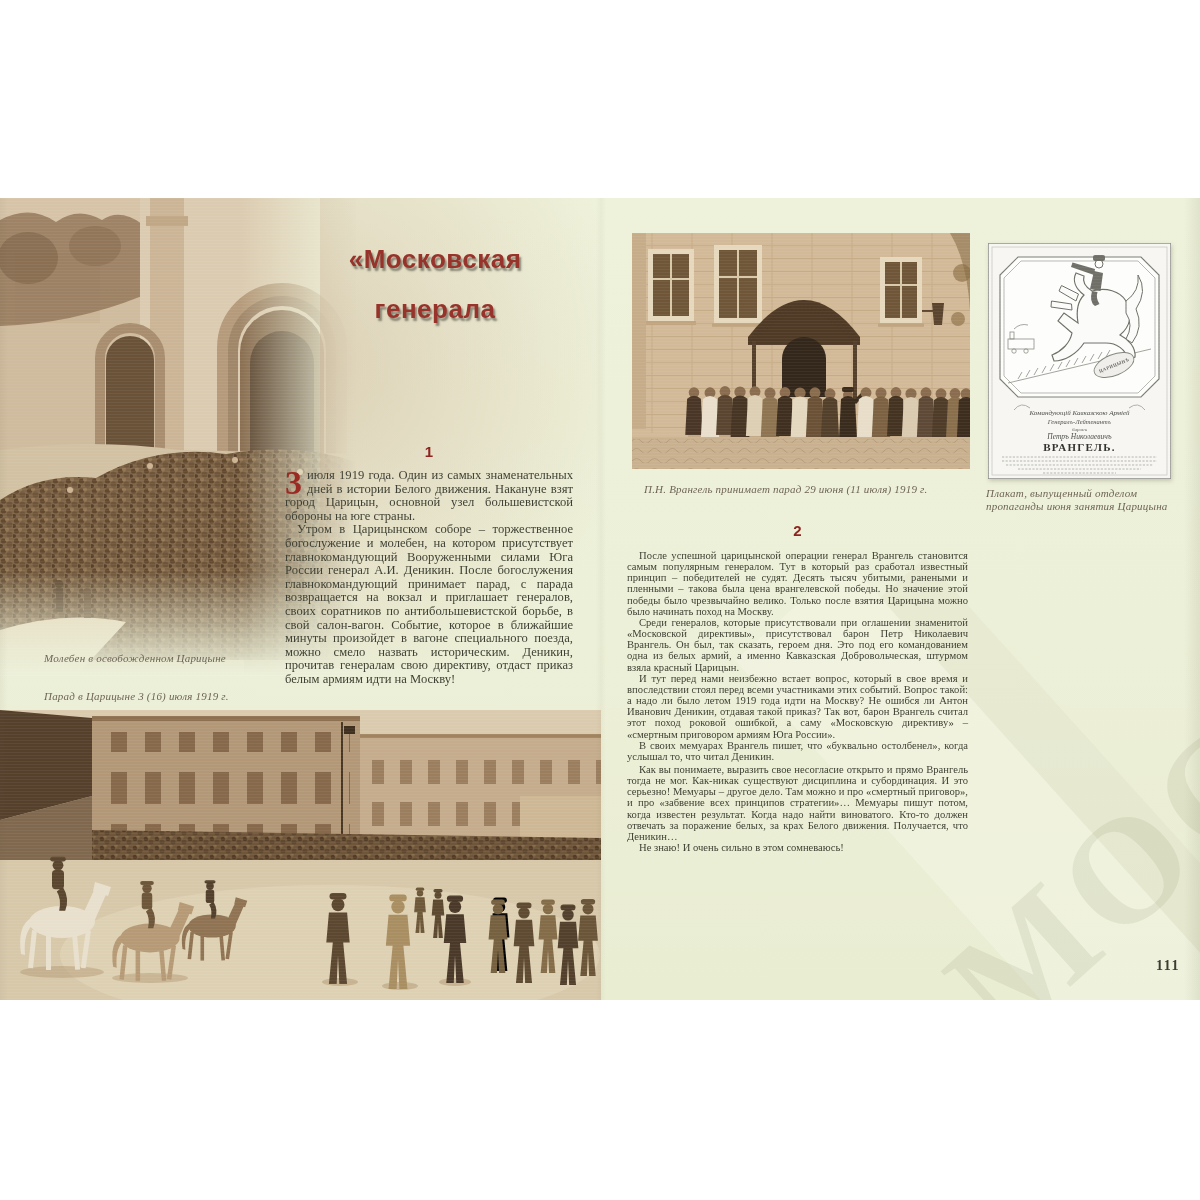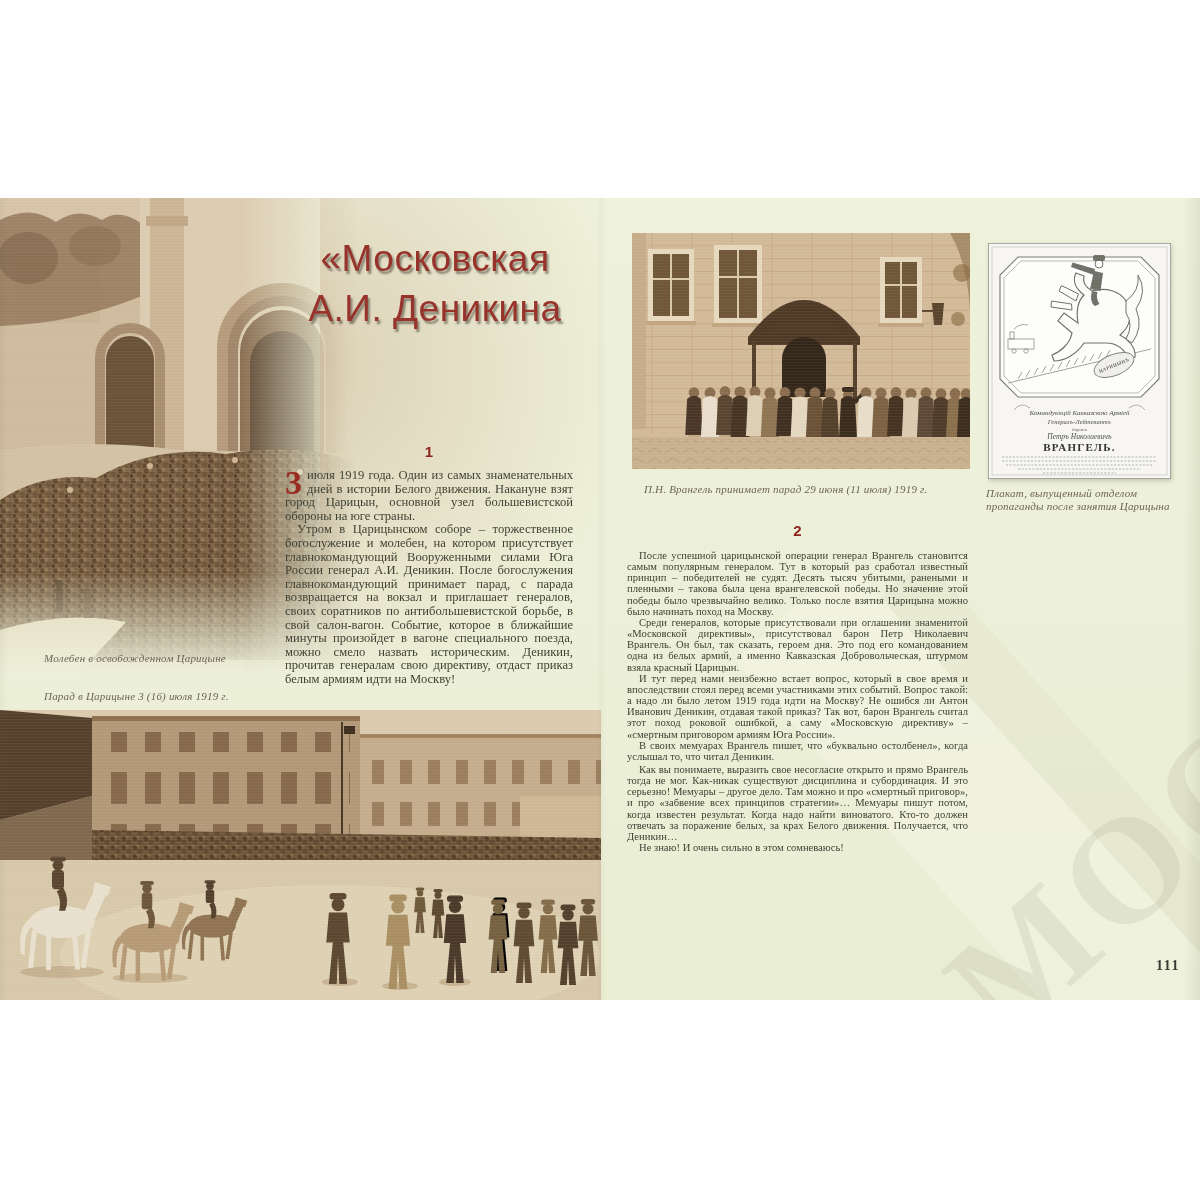--- a/index.html
+++ b/index.html
@@ -13,21 +13,21 @@
           background:linear-gradient(90deg,rgba(90,90,60,.06),rgba(90,90,60,0));}
   .fold{position:absolute;left:596px;top:0;bottom:0;width:10px;
           background:linear-gradient(90deg,rgba(80,80,50,0),rgba(80,80,50,.045),rgba(80,80,50,0));}
   .photo{position:absolute;}
   .photo svg{display:block;}
   .photo::after{content:'';position:absolute;inset:0;pointer-events:none;
           background:repeating-linear-gradient(180deg,rgba(255,255,255,.05) 0 1px,rgba(255,255,255,0) 1px 3px);}
   .title-wash{position:absolute;left:320px;top:0;width:280px;height:470px;
           background:radial-gradient(ellipse at 0% 35%,rgba(203,178,148,.50),rgba(203,178,148,.16) 55%,rgba(203,178,148,0) 80%);}
   .title{position:absolute;left:292px;top:36px;width:286px;text-align:center;
-          font-family:"Liberation Sans",sans-serif;font-weight:normal;font-size:37px;line-height:50px;
+          font-family:"Liberation Sans",sans-serif;font-weight:bold;font-size:26px;line-height:50px;
           color:#97332b;letter-spacing:.5px;text-shadow:2px 3px 2px rgba(62,60,50,.55);}
   .secnum{position:absolute;font-family:"Liberation Sans",sans-serif;font-weight:bold;
           font-size:15px;color:#8e2420;text-align:center;}
   .secnum-1{left:285px;top:245px;width:288px;}
   .secnum-2{left:627px;top:324px;width:341px;}
   .col{position:absolute;text-align:justify;color:#3f4134;}
   .col p{margin:0;text-indent:12px;}
   .col p.no-indent{text-indent:0;}
   .col p.gap-before{margin-top:2px;}
   .col-left{left:285px;top:271px;width:288px;font-size:12.6px;line-height:13.6px;}
@@ -105,21 +105,21 @@
         <rect x="244" y="368" width="116" height="110" fill="#6f563a" opacity=".25"></rect>
         <rect x="240" y="0" width="116" height="478" fill="url(#pa-fadeR)"></rect>
         <rect x="0" y="372" width="356" height="106" fill="url(#pa-fadeB)"></rect>
       </svg>
     </div>
 
     <div class="title-wash"></div>
 
     <div class="title">
       <div>«Московская</div>
-      <div>А.И. Деникина</div>
+      <div>генерала</div>
     </div>
 
     <div class="secnum secnum-1">1</div>
 
     <div class="col col-left">
       <p class="no-indent"><span class="dropcap">3</span><span>июля 1919 года. Один из самых знаменательных дней в истории Белого движения. Накануне взят город Царицын, основной узел большевистской обороны на юге страны.</span></p>
       <p>Утром в Царицынском соборе – торжественное богослужение и молебен, на котором присутствует главнокомандующий Вооруженными силами Юга России генерал А.И. Деникин. После богослужения главнокомандующий принимает парад, с парада возвращается на вокзал и приглашает генералов, своих соратников по антибольшевистской борьбе, в свой салон-вагон. Событие, которое в ближайшие минуты произойдет в вагоне специального поезда, можно смело назвать историческим. Деникин, прочитав генералам свою директиву, отдаст приказ белым армиям идти на Москву!</p>
     </div>
 
     <div class="caption cap-1">Молебен в освобожденном Царицыне</div>
@@ -326,21 +326,21 @@
           <line x1="14" y1="214" x2="169" y2="214"></line>
           <line x1="14" y1="218" x2="169" y2="218"></line>
           <line x1="18" y1="222" x2="165" y2="222"></line>
           <line x1="30" y1="226" x2="153" y2="226"></line>
           <line x1="55" y1="230" x2="128" y2="230"></line>
         </g>
       </svg>
     </div>
 
     <div class="caption cap-3">П.Н. Врангель принимает парад 29 июня (11 июля) 1919 г.</div>
-    <div class="caption cap-4">Плакат, выпущенный отделом пропаганды после занятия Царицына</div>
+    <div class="caption cap-4">Плакат, выпущенный отделом пропаганды июня занятия Царицына</div>
 
     <div class="secnum secnum-2">2</div>
 
     <div class="col col-right">
       <p>После успешной царицынской операции генерал Врангель становится самым популярным генералом. Тут в который раз сработал известный принцип – победителей не судят. Десять тысяч убитыми, ранеными и пленными – такова была цена врангелевской победы. Но значение этой победы было чрезвычайно велико. Только после взятия Царицына можно было начинать поход на Москву.</p>
       <p>Среди генералов, которые присутствовали при оглашении знаменитой «Московской директивы», присутствовал барон Петр Николаевич Врангель. Он был, так сказать, героем дня. Это под его командованием одна из белых армий, а именно Кавказская Добровольческая, штурмом взяла красный Царицын.</p>
       <p>И тут перед нами неизбежно встает вопрос, который в свое время и впоследствии стоял перед всеми участниками этих событий. Вопрос такой: а надо ли было летом 1919 года идти на Москву? Не ошибся ли Антон Иванович Деникин, отдавая такой приказ? Так вот, барон Врангель считал этот поход роковой ошибкой, а саму «Московскую директиву» – «смертным приговором армиям Юга России».</p>
       <p>В своих мемуарах Врангель пишет, что «буквально остолбенел», когда услышал то, что читал Деникин.</p>
       <p class="gap-before">Как вы понимаете, выразить свое несогласие открыто и прямо Врангель тогда не мог. Как-никак существуют дисциплина и субординация. И это серьезно! Мемуары – другое дело. Там можно и про «смертный приговор», и про «забвение всех принципов стратегии»… Мемуары пишут потом, когда известен результат. Когда надо найти виноватого. Кто-то должен отвечать за поражение белых, за крах Белого движения. Получается, что Деникин…</p>
       <p>Не знаю! И очень сильно в этом сомневаюсь!</p>

